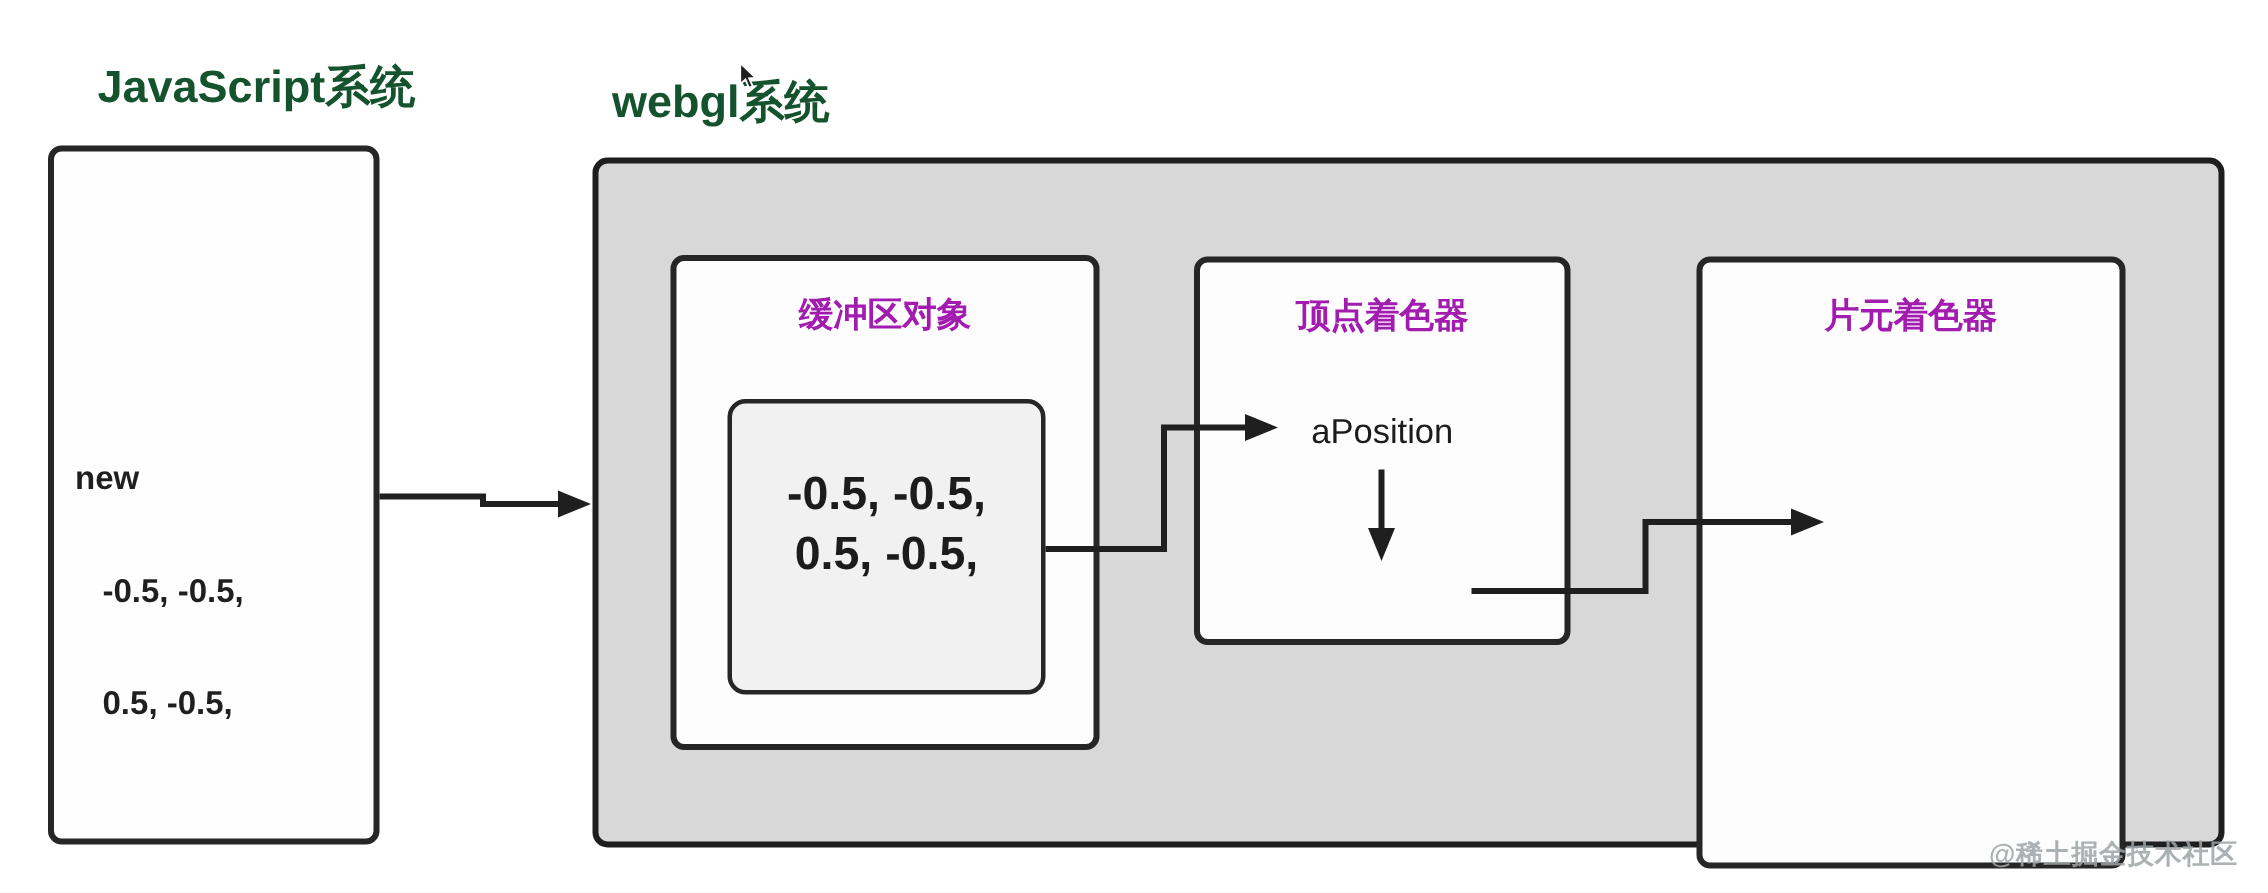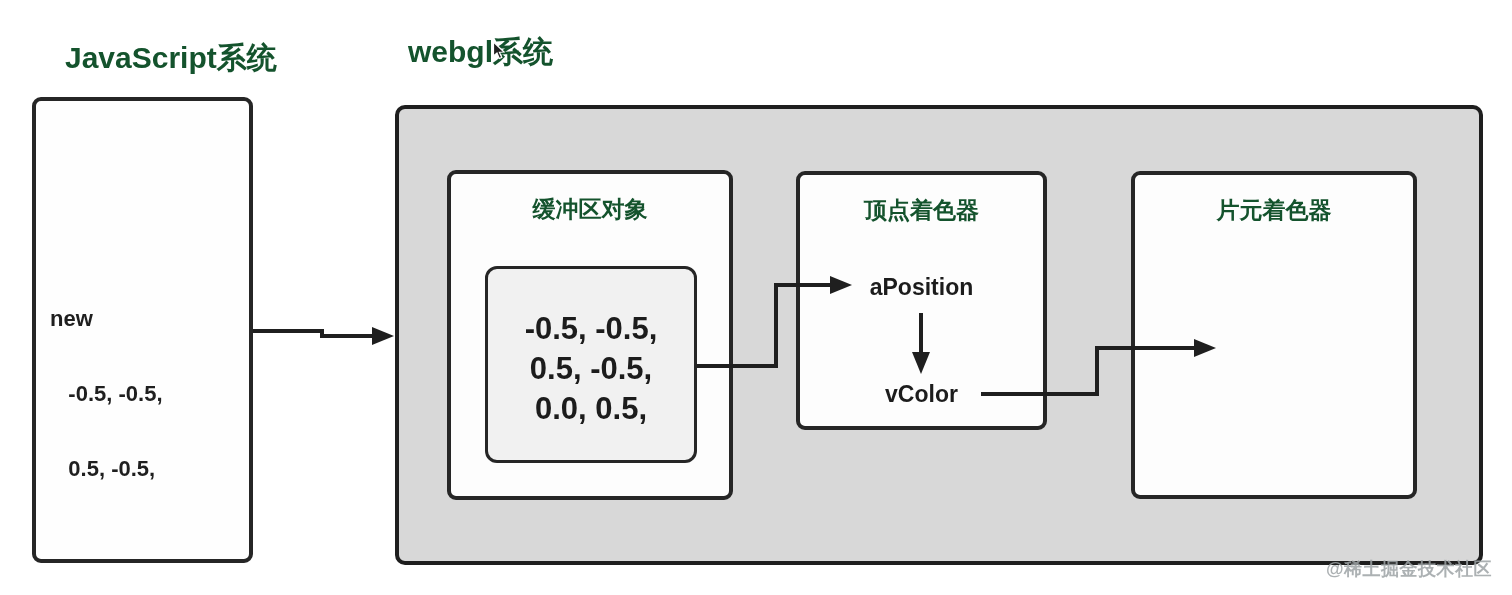--- a/index.html
+++ b/index.html
@@ -17,21 +17,21 @@
     overflow: hidden;
   }
   .heading {
     position: absolute;
     font-size: 30px;
     font-weight: bold;
     color: #14532d;
     white-space: nowrap;
   }
   #js-heading   { left: 65px;  top: 38px; }
-  #webgl-heading{ left: 408px; top: 32px; }
+  #webgl-heading{ left: 408px; top: 48px; }
 
   
   #js-box {
     position: absolute;
     left: 32px; top: 97px;
     width: 221px; height: 466px;
     background: #fefefe;
     border: 4px solid #262626;
     border-radius: 9px;
     box-sizing: border-box;
@@ -58,30 +58,30 @@
 
   .white-box {
     position: absolute;
     background: #fdfdfd;
     border: 4px solid #262626;
     border-radius: 9px;
     box-sizing: border-box;
   }
   #buffer-box   { left: 447px;  top: 170px; width: 286px; height: 330px; }
   #vertex-box   { left: 796px;  top: 171px; width: 251px; height: 259px; }
-  #fragment-box { left: 1131px; top: 171px; width: 286px; height: 328px; }
+  #fragment-box { left: 1131px; top: 171px; width: 286px; height: 408px; }
 
   .box-title {
     position: absolute;
     left: 0; right: 0;
     top: 20px;
     text-align: center;
     font-size: 23px;
     font-weight: bold;
-    color: #14532d;
+    color: #a21caf;
   }
 
   #values-box {
     position: absolute;
     left: 485px; top: 266px;
     width: 212px; height: 197px;
     background: #f1f1f1;
     border: 3px solid #262626;
     border-radius: 12px;
     box-sizing: border-box;
@@ -94,21 +94,21 @@
     font-size: 31px;
     font-weight: bold;
     line-height: 40px;
     color: #1c1c1c;
   }
 
   .shader-label {
     position: absolute;
     text-align: center;
     font-size: 23px;
-    font-weight: bold;
+    font-weight: normal;
     color: #1c1c1c;
     white-space: nowrap;
   }
   #aposition-label { left: 796px;  width: 251px; top: 274px; }
   #vcolor-label    { left: 796px;  width: 251px; top: 381px; }
   #vcolor-out-label{ left: 1131px; width: 286px; top: 334px; }
 
   #arrow-layer {
     position: absolute;
     left: 0; top: 0;
@@ -157,29 +157,27 @@
   <div id="webgl-panel"></div>
 
   <div id="buffer-box" class="white-box">
     <div class="box-title">缓冲区对象</div>
   </div>
 
   <div id="values-box">
     <div class="vals">
       <div>-0.5, -0.5,</div>
       <div>0.5, -0.5,</div>
-      <div>0.0, 0.5,</div>
     </div>
   </div>
 
   <div id="vertex-box" class="white-box">
     <div class="box-title">顶点着色器</div>
   </div>
   <div id="aposition-label" class="shader-label">aPosition</div>
-  <div id="vcolor-label" class="shader-label">vColor</div>
 
   <div id="fragment-box" class="white-box">
     <div class="box-title">片元着色器</div>
   </div>
 
   <svg id="arrow-layer">
     <g stroke="#1f1f1f" stroke-width="4" fill="none">
       <polyline points="253,331 322,331 322,336 376,336"></polyline>
       <polyline points="697,366 776,366 776,285 834,285"></polyline>
       <line x1="921" y1="313" x2="921" y2="356"></line>

